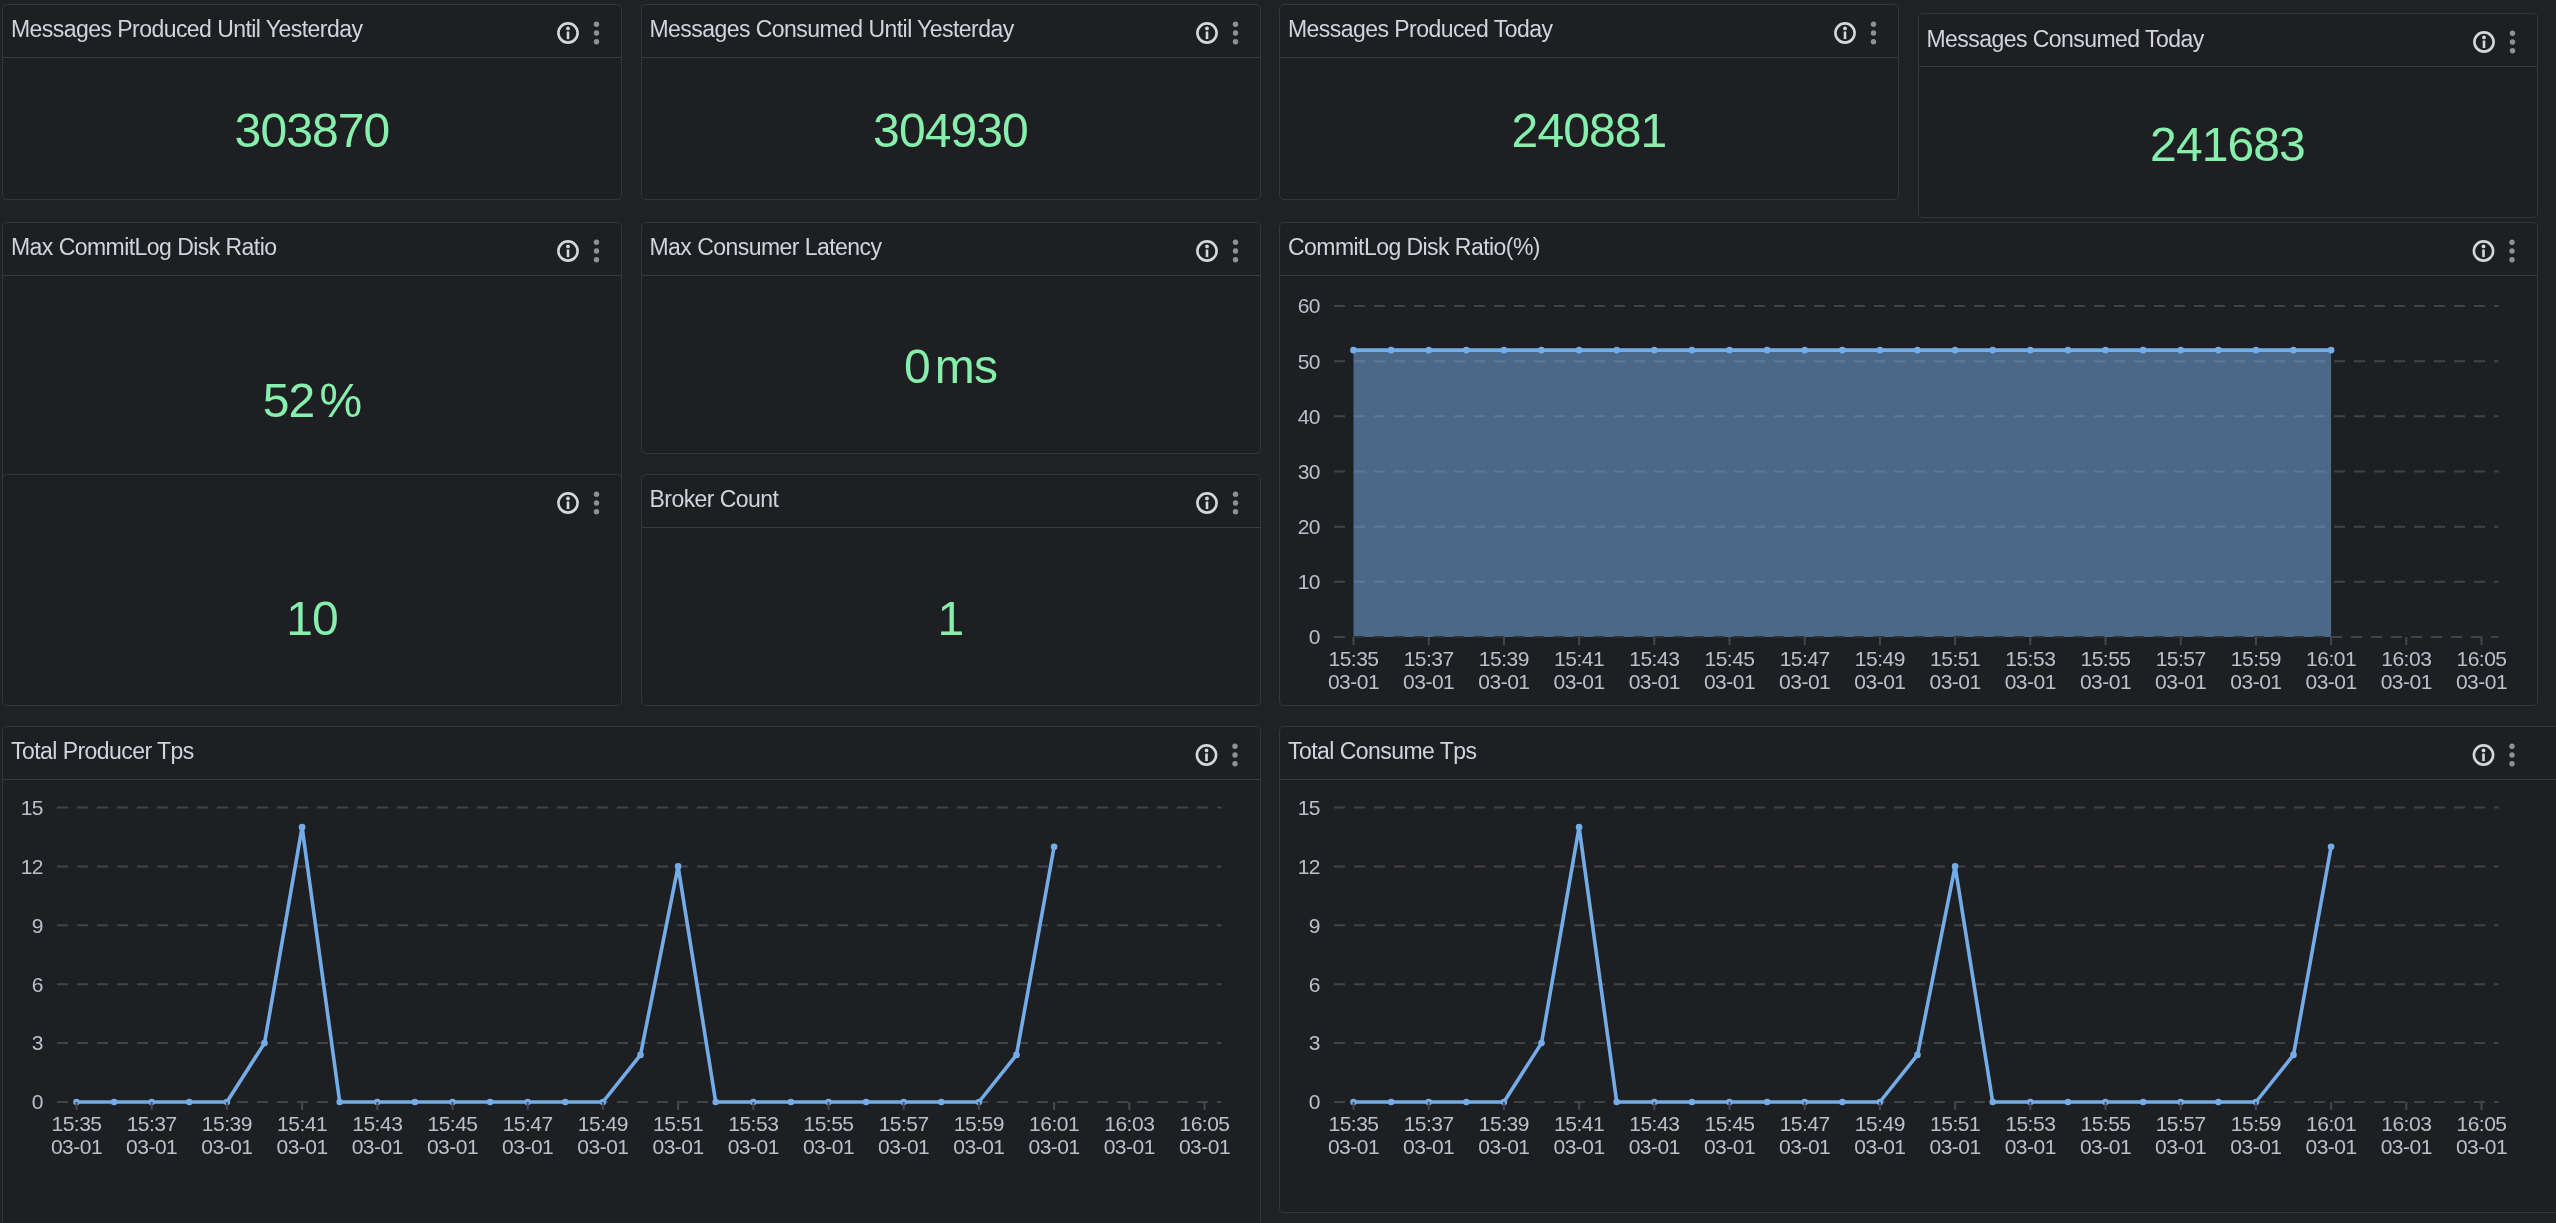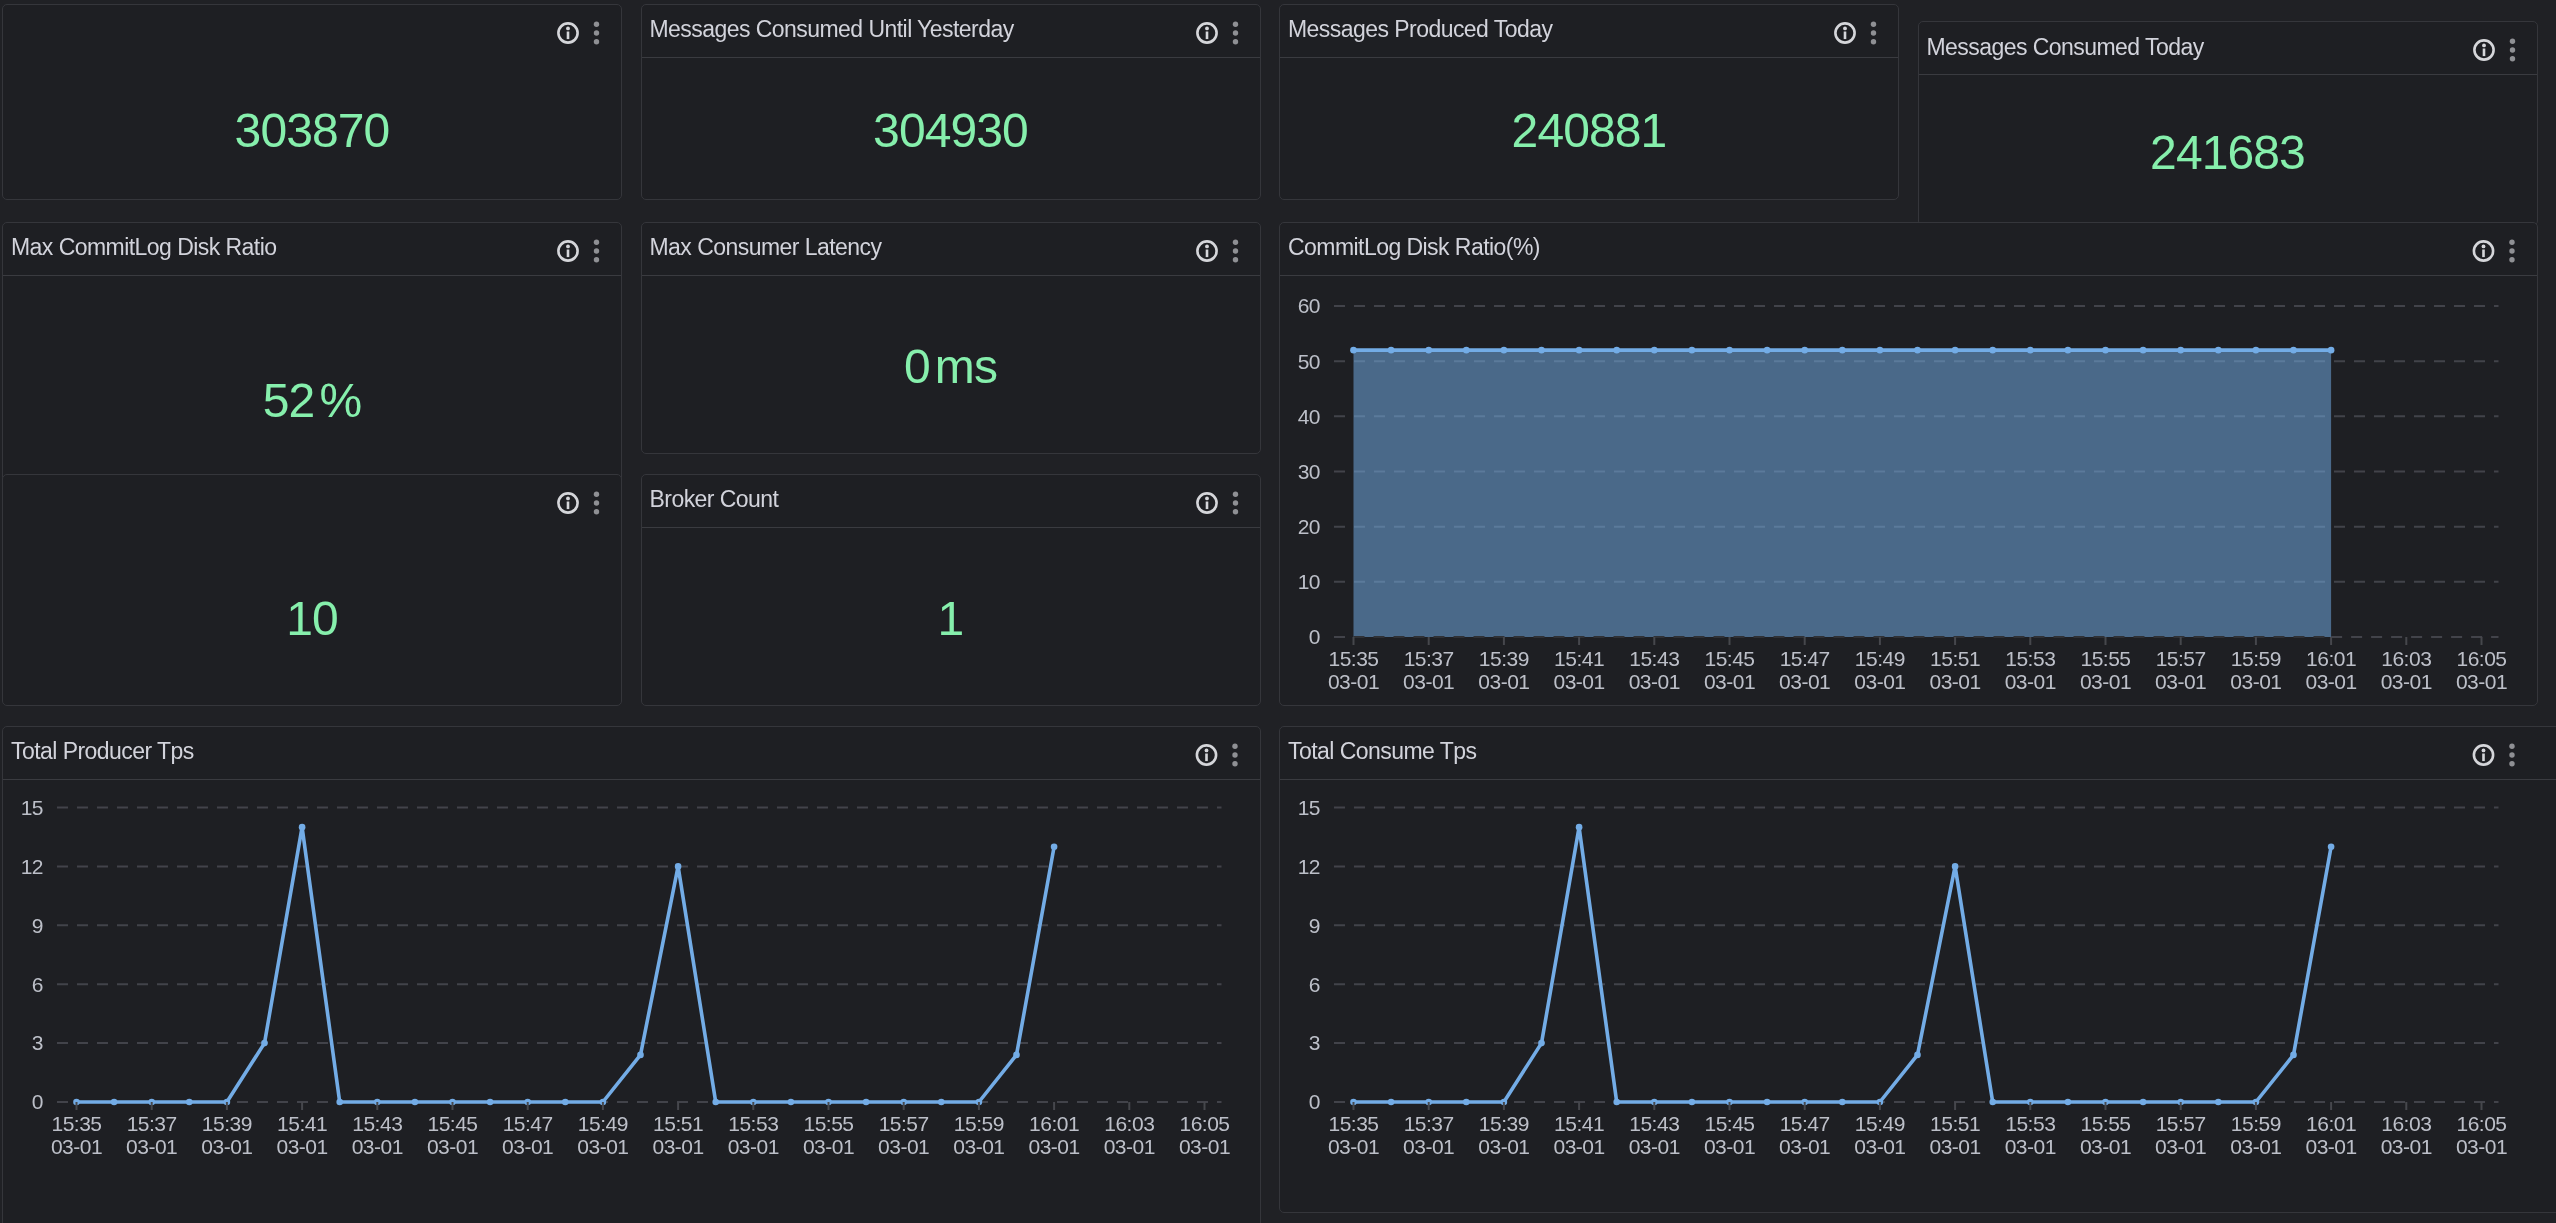--- a/index.html
+++ b/index.html
@@ -8,20 +8,23 @@
   display:flex; align-items:center; padding-left:8px; padding-bottom:2px; }
 .hd span { color:#d2d3db; font-size:23px; letter-spacing:-0.55px; font-weight:500; }
 .ic { position:absolute; top:0; left:0; }
 .val { opacity:0.999; position:absolute; left:0; right:0; bottom:0; display:flex; align-items:center; justify-content:center;
   padding-top:5px; color:#86efac; font-size:48px; letter-spacing:-0.9px; }
 .unit { margin-left:5px; }
 .ch { position:absolute; left:0; top:0; filter:opacity(0.999); }
 .ax text { fill:#bfc2cb; font-size:21px; letter-spacing:-0.5px; font-family:"Liberation Sans",sans-serif; }
 </style></head><body>
 <div class="panel" style="left:2.0px;top:3.5px;width:620.0px;height:196.5px">
+    <div class="hd">
+      <span>Messages Produced Until Yesterday</span>
+    </div>
     <svg class="ic" width="620.0" height="53.0" viewBox="0 0 620.0 53.0">
       <circle cx="565.0" cy="28.0" r="9.6" fill="none" stroke="#d5d6da" stroke-width="2.6"></circle>
       <circle cx="565.0" cy="23.4" r="1.9" fill="#d5d6da"></circle>
       <rect x="563.7" y="26.5" width="2.6" height="7.6" fill="#d5d6da"></rect>
       <circle cx="593.5" cy="19.3" r="2.7" fill="#8f9094"></circle>
       <circle cx="593.5" cy="28.0" r="2.7" fill="#8f9094"></circle>
       <circle cx="593.5" cy="36.7" r="2.7" fill="#8f9094"></circle>
     </svg>
     <div class="val" style="top:53.0px">303870</div>
   </div>
@@ -46,21 +49,21 @@
     <svg class="ic" width="620.0" height="53.0" viewBox="0 0 620.0 53.0">
       <circle cx="565.0" cy="28.0" r="9.6" fill="none" stroke="#d5d6da" stroke-width="2.6"></circle>
       <circle cx="565.0" cy="23.4" r="1.9" fill="#d5d6da"></circle>
       <rect x="563.7" y="26.5" width="2.6" height="7.6" fill="#d5d6da"></rect>
       <circle cx="593.5" cy="19.3" r="2.7" fill="#8f9094"></circle>
       <circle cx="593.5" cy="28.0" r="2.7" fill="#8f9094"></circle>
       <circle cx="593.5" cy="36.7" r="2.7" fill="#8f9094"></circle>
     </svg>
     <div class="val" style="top:53.0px">240881</div>
   </div>
-<div class="panel" style="left:1917.5px;top:21px;width:620.0px;height:205px">
+<div class="panel" style="left:1917.5px;top:13px;width:620.0px;height:205px">
     <div class="hd">
       <span>Messages Consumed Today</span>
     </div>
     <svg class="ic" width="620.0" height="53.0" viewBox="0 0 620.0 53.0">
       <circle cx="565.0" cy="28.0" r="9.6" fill="none" stroke="#d5d6da" stroke-width="2.6"></circle>
       <circle cx="565.0" cy="23.4" r="1.9" fill="#d5d6da"></circle>
       <rect x="563.7" y="26.5" width="2.6" height="7.6" fill="#d5d6da"></rect>
       <circle cx="593.5" cy="19.3" r="2.7" fill="#8f9094"></circle>
       <circle cx="593.5" cy="28.0" r="2.7" fill="#8f9094"></circle>
       <circle cx="593.5" cy="36.7" r="2.7" fill="#8f9094"></circle>

